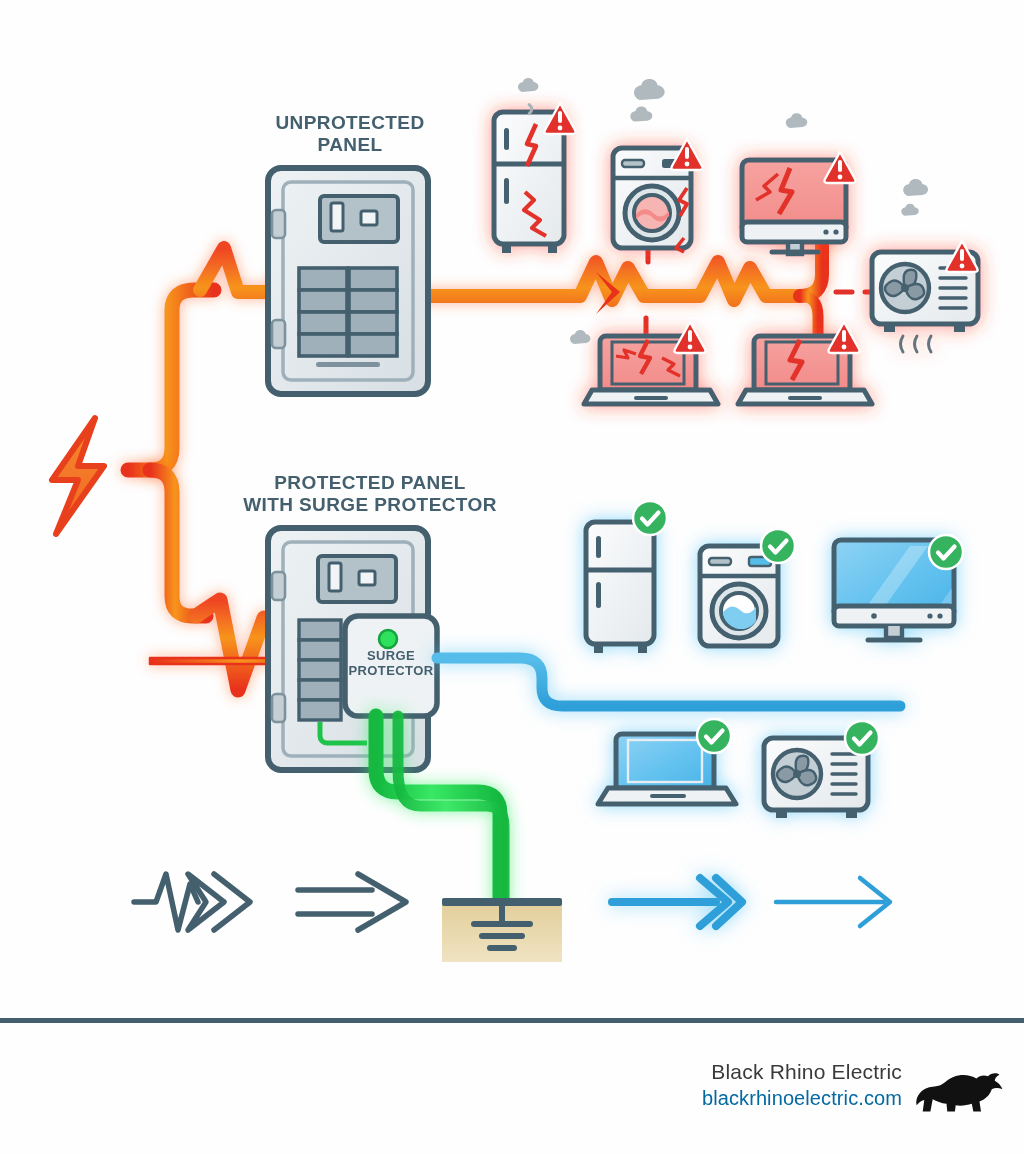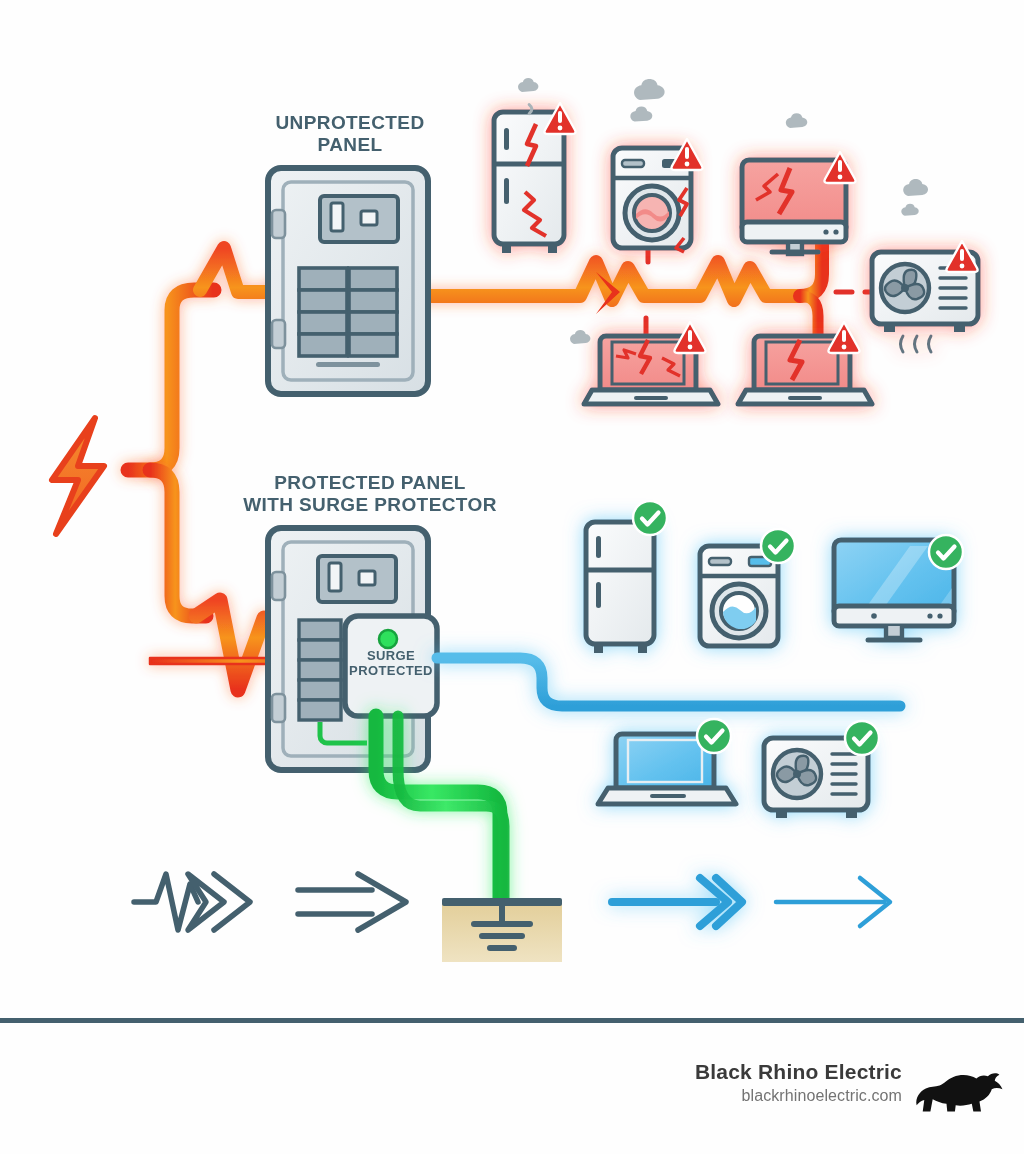--- a/index.html
+++ b/index.html
@@ -12,22 +12,22 @@
   svg.layer{position:absolute;left:0;top:0;width:1024px;height:1154px;}
   .lbl{
     position:absolute;text-align:center;font-weight:bold;
     color:#44606e;letter-spacing:.4px;line-height:1.16;
     font-family:"Liberation Sans",sans-serif;
   }
   #lbl-unprotected{left:200px;top:112px;width:300px;font-size:19px;}
   #lbl-protected{left:180px;top:472px;width:380px;font-size:19px;}
   #footer-rule{position:absolute;left:0;top:1018px;width:1024px;height:5px;background:#44606e;}
   #brand{position:absolute;right:122px;top:1060px;text-align:right;}
-  #brand-name{font-size:21px;font-weight:bold;color:#3a3a3a;letter-spacing:.2px;}
-  #brand-url{font-size:16px;color:#737373;margin-top:3px;letter-spacing:.1px;}
+  #brand-name{font-size:21px;font-weight:normal;color:#3a3a3a;letter-spacing:.2px;}
+  #brand-url{font-size:20px;color:#0369a1;margin-top:3px;letter-spacing:.1px;}
   #rhino{position:absolute;right:20px;top:1064px;width:92px;height:52px;}
 </style>
 </head>
 <body>
 
 <div id="stage">
 
   <svg class="layer" viewBox="0 0 1024 1154">
     <defs>
       <linearGradient id="gSurge" x1="0" y1="0" x2="0" y2="1">
@@ -418,21 +418,21 @@
     <div>WITH SURGE PROTECTOR</div>
   </div>
 
   <div class="lbl" id="lbl-unprotected">
     <div>UNPROTECTED</div>
     <div>PANEL</div>
   </div>
 
   <div class="lbl" style="left:345px;top:648px;width:92px;font-size:13px;color:#44606e;">
     <div>SURGE</div>
-    <div>PROTECTED</div>
+    <div>PROTECTOR</div>
   </div>
 
   <div id="footer-rule"></div>
 
   <div id="brand">
     <div id="brand-name">Black Rhino Electric</div>
     <div id="brand-url">blackrhinoelectric.com</div>
   </div>
 
   <svg id="rhino" viewBox="0 0 120 64">

